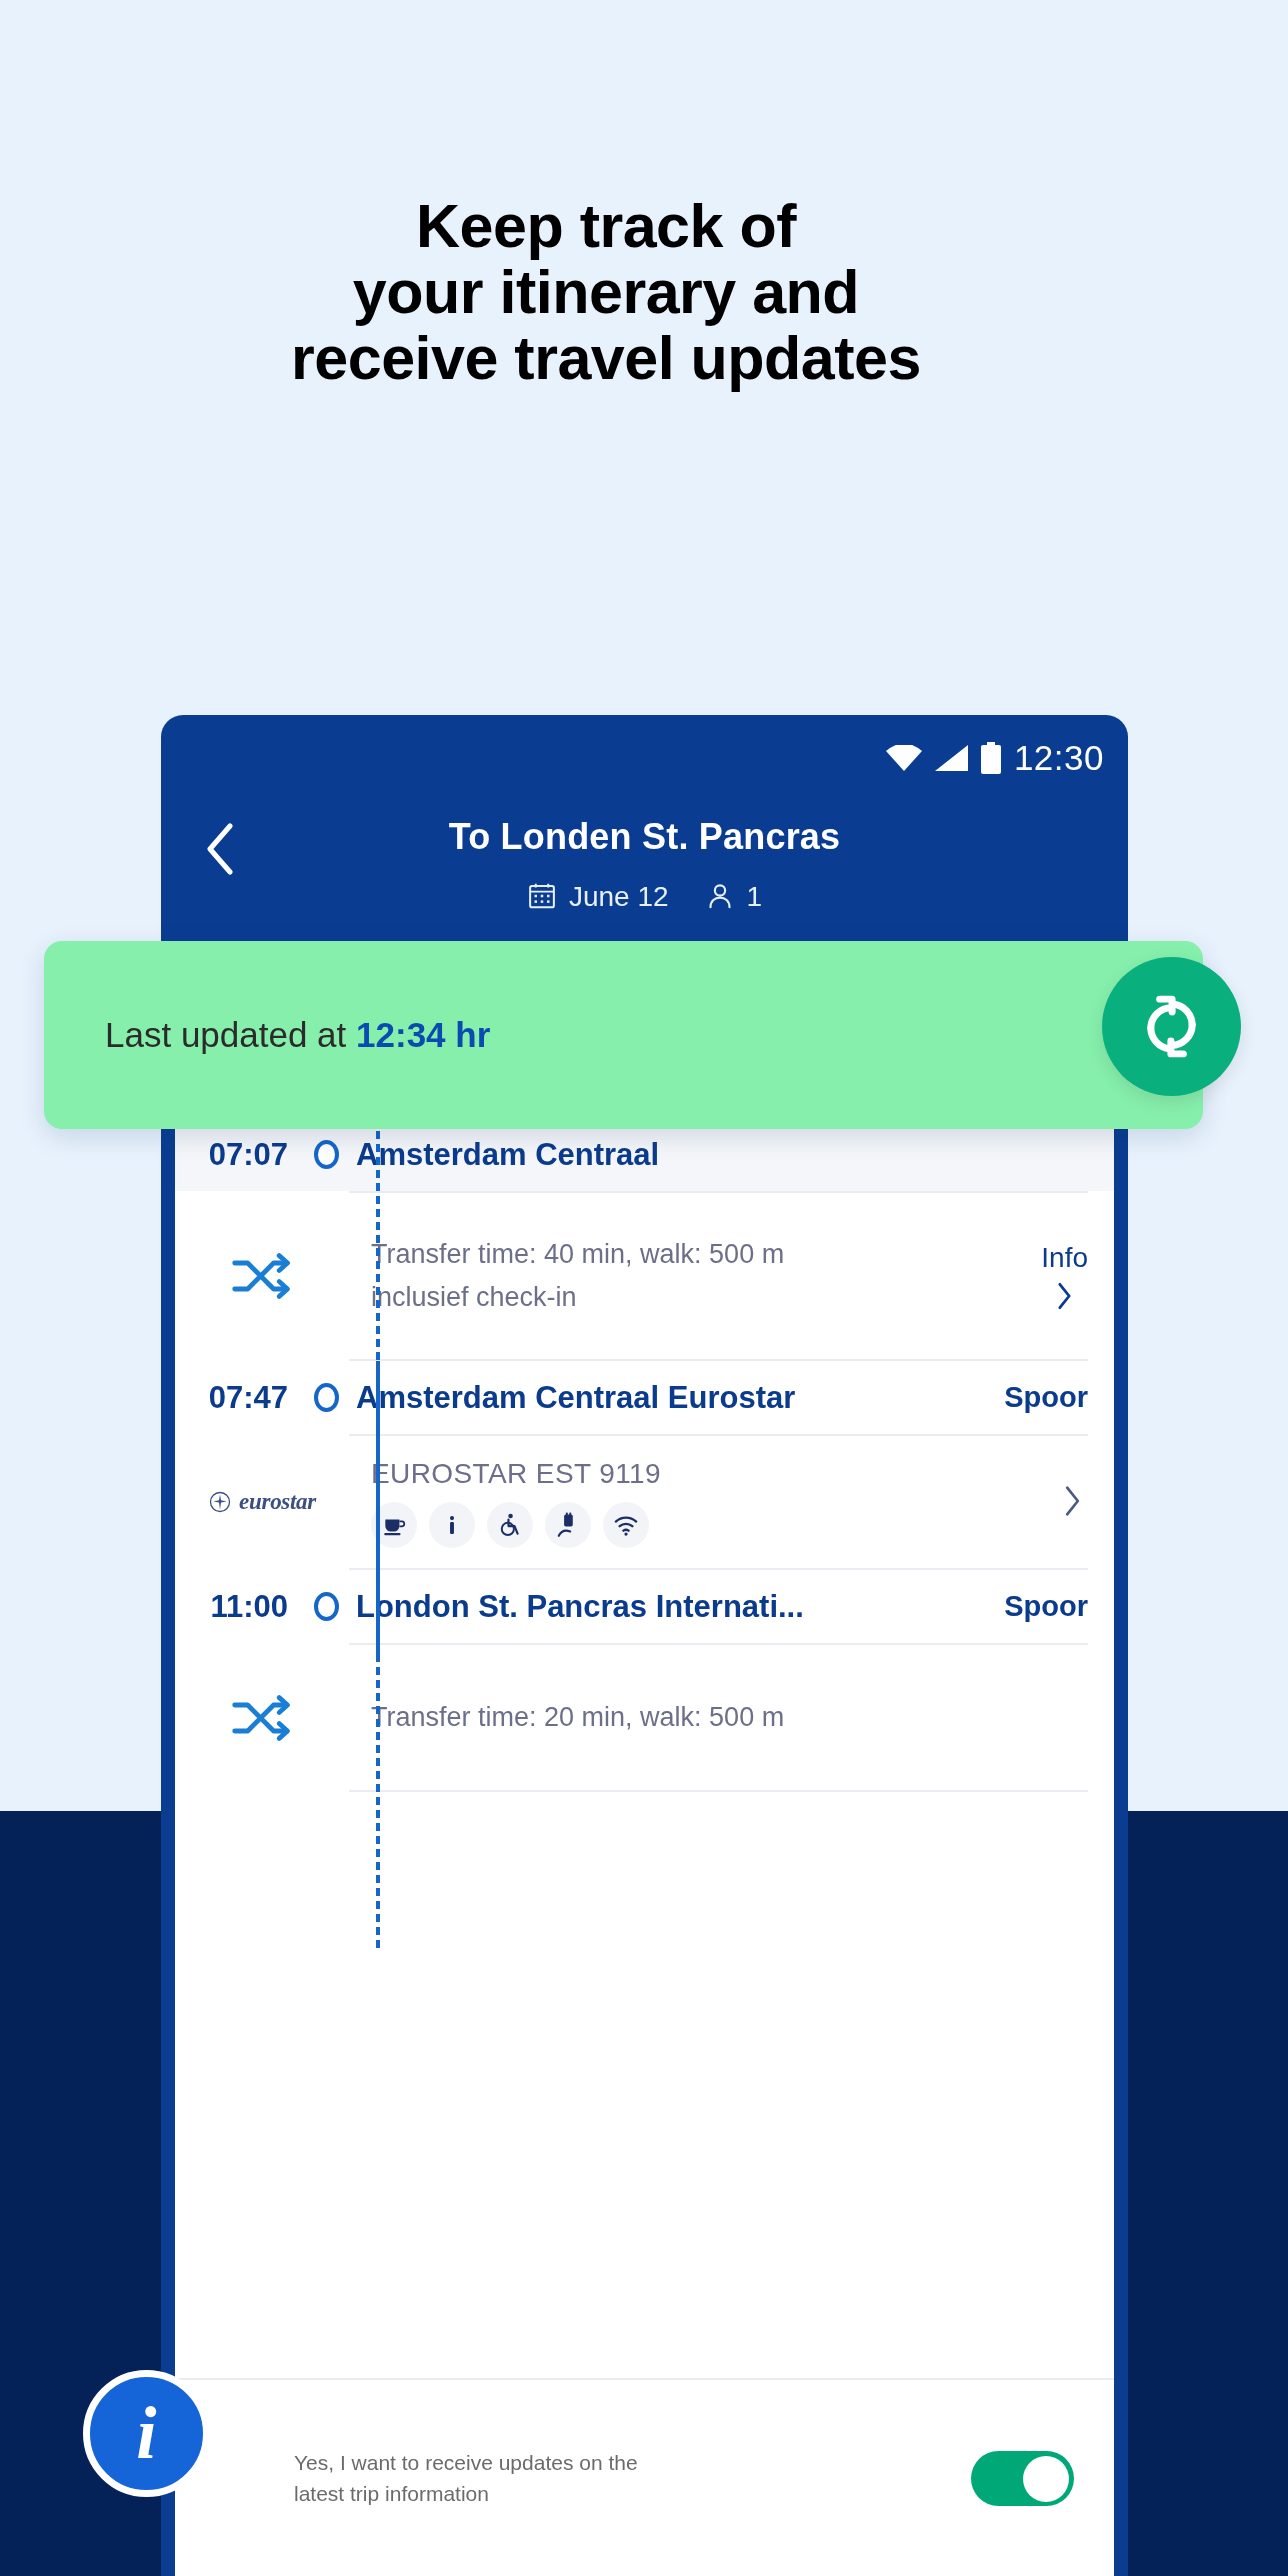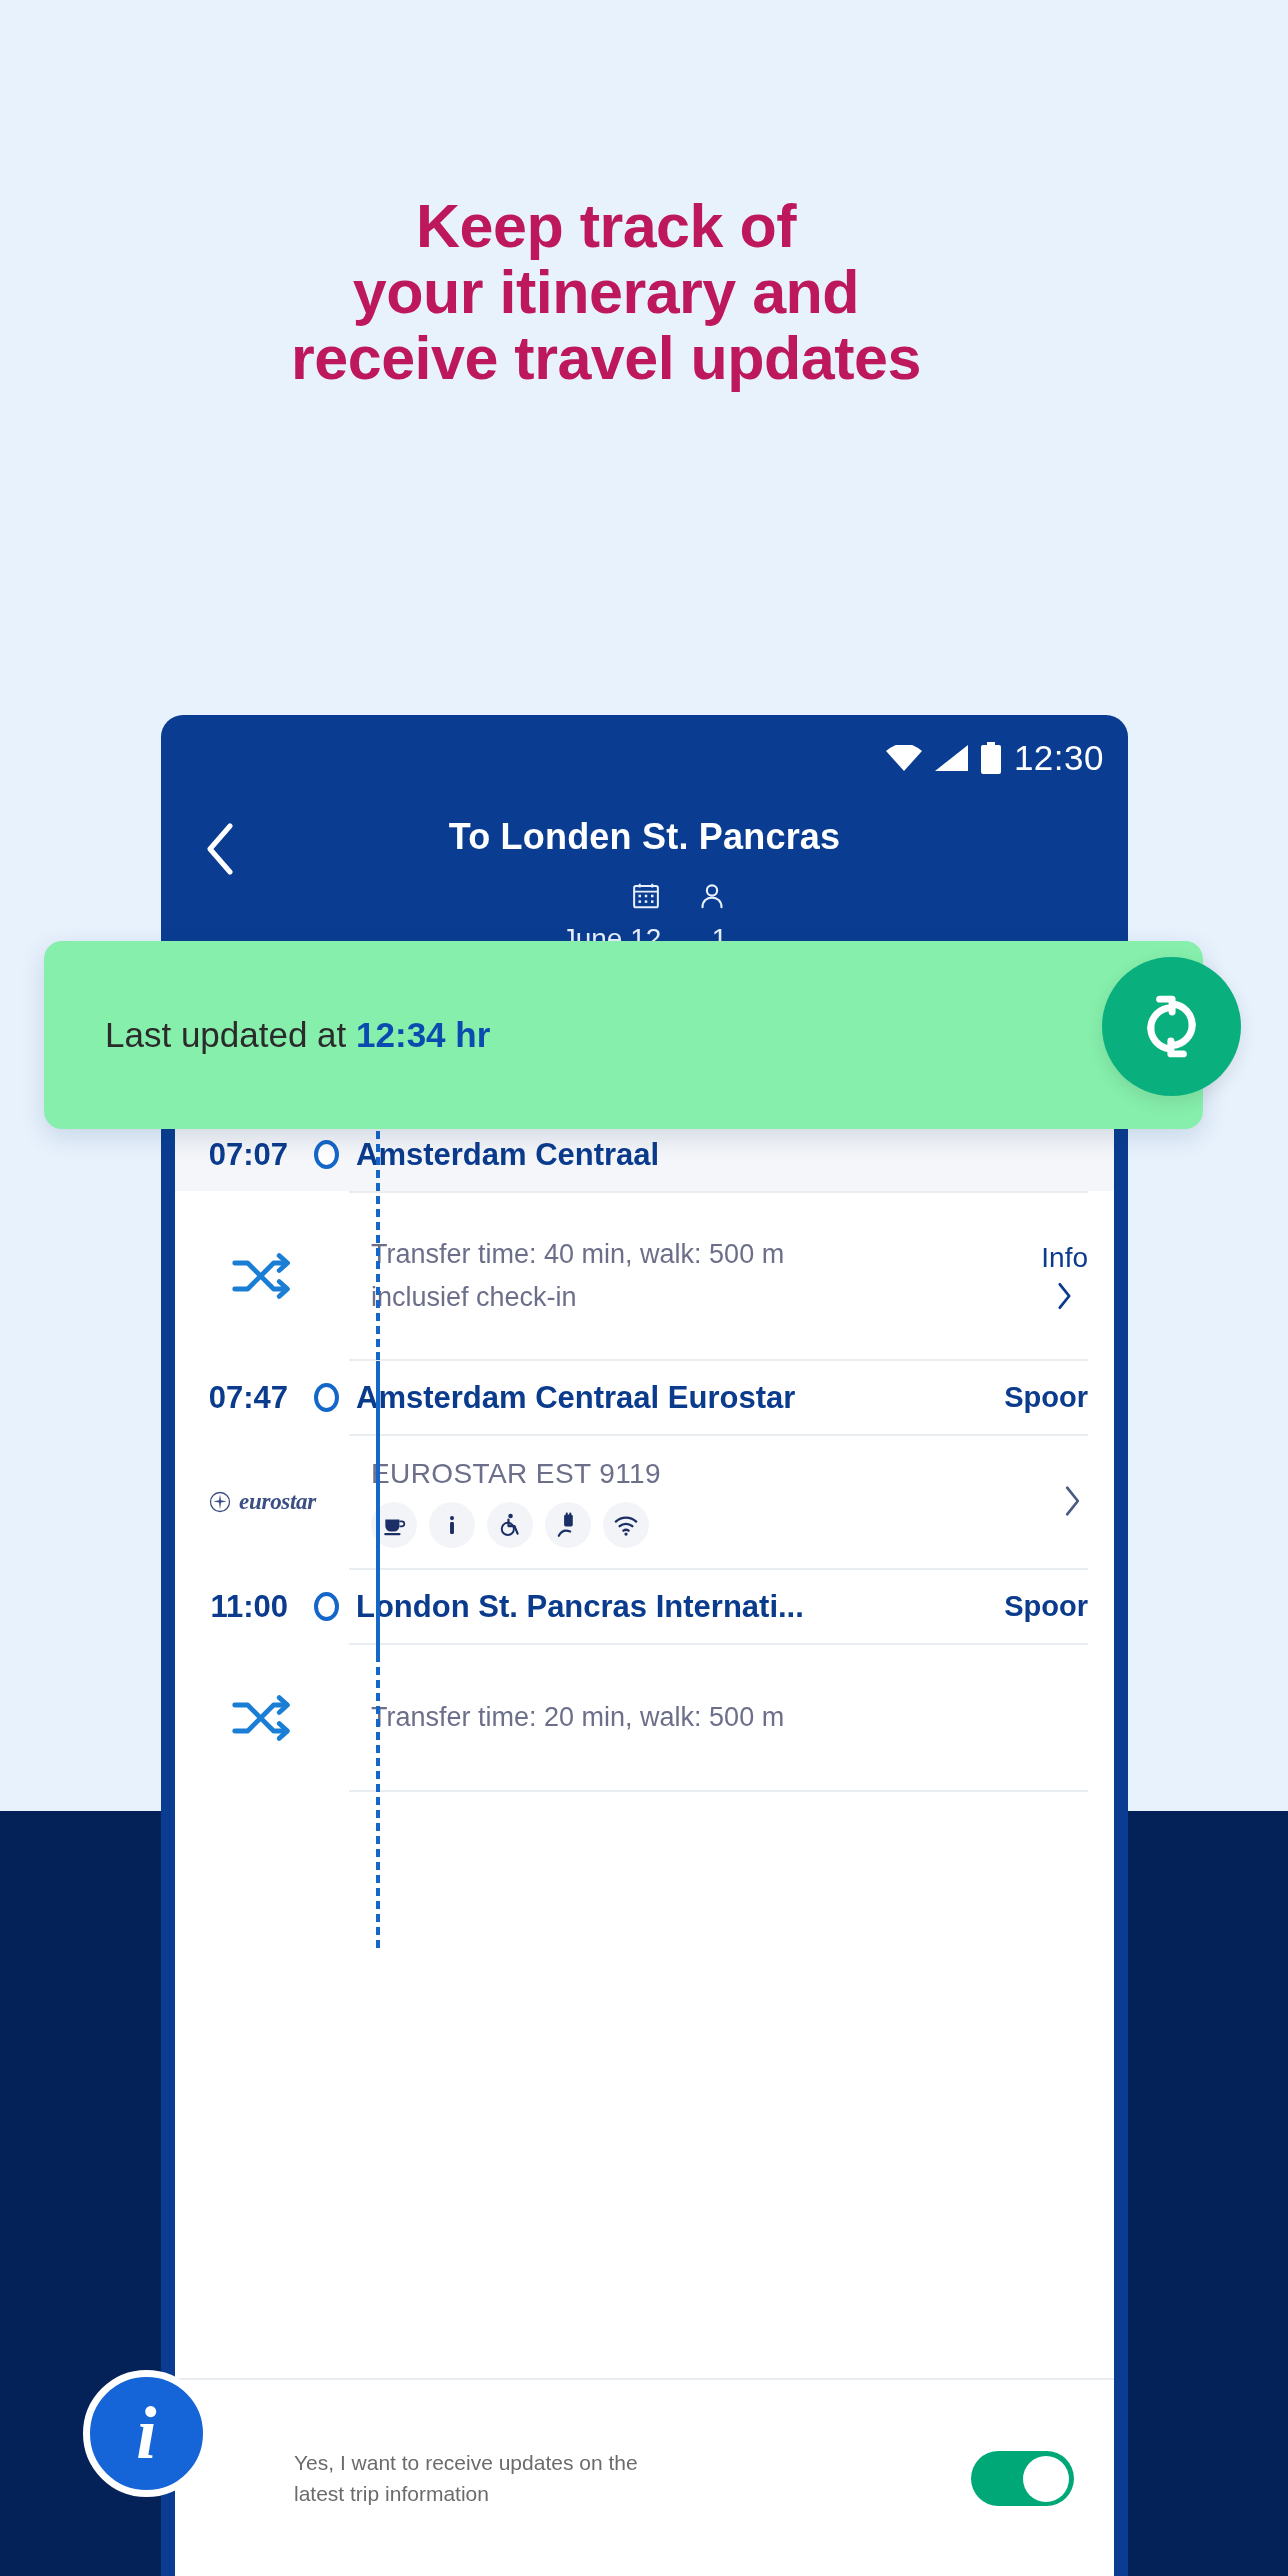--- a/index.html
+++ b/index.html
@@ -18,21 +18,21 @@
   }
   .bg-bottom {
     position: absolute; left: 0; top: 1811px; width: 1288px; height: 765px;
     background: #042257;
   }
 
   
   .headline {
     position: absolute; left: 0; top: 194px; width: 1196px;
     text-align: center;
-    color: #be185d;
+    color: #000000;
     font-size: 61px;
     font-weight: bold;
     line-height: 1.08;
     letter-spacing: -0.5px;
     padding-left: 16px;
   }
   .headline .hl-line { display: block; }
 
   
   .phone {
@@ -68,21 +68,21 @@
   .header-title {
     position: absolute; left: 0; top: 16px; width: 967px;
     text-align: center; font-size: 36px; font-weight: bold;
     letter-spacing: 0.2px;
   }
   .meta-row {
     position: absolute; left: 0; top: 81px; width: 967px;
     display: flex; align-items: center; justify-content: center; gap: 36px;
     font-size: 28px; color: #e8f0fb;
   }
-  .meta-item { display: flex; align-items: flex-end; gap: 12px; flex-direction: column; }
+  .meta-item { display: flex; align-items: flex-start; gap: 12px; }
 
   
   .tabs {
     position: absolute; left: 0; top: 266px; width: 967px; height: 83px;
     display: flex;
   }
   .tab {
     flex: 1; display: flex; align-items: center; justify-content: center;
     color: #ffffff; font-size: 31px; position: relative; cursor: pointer;
   }

